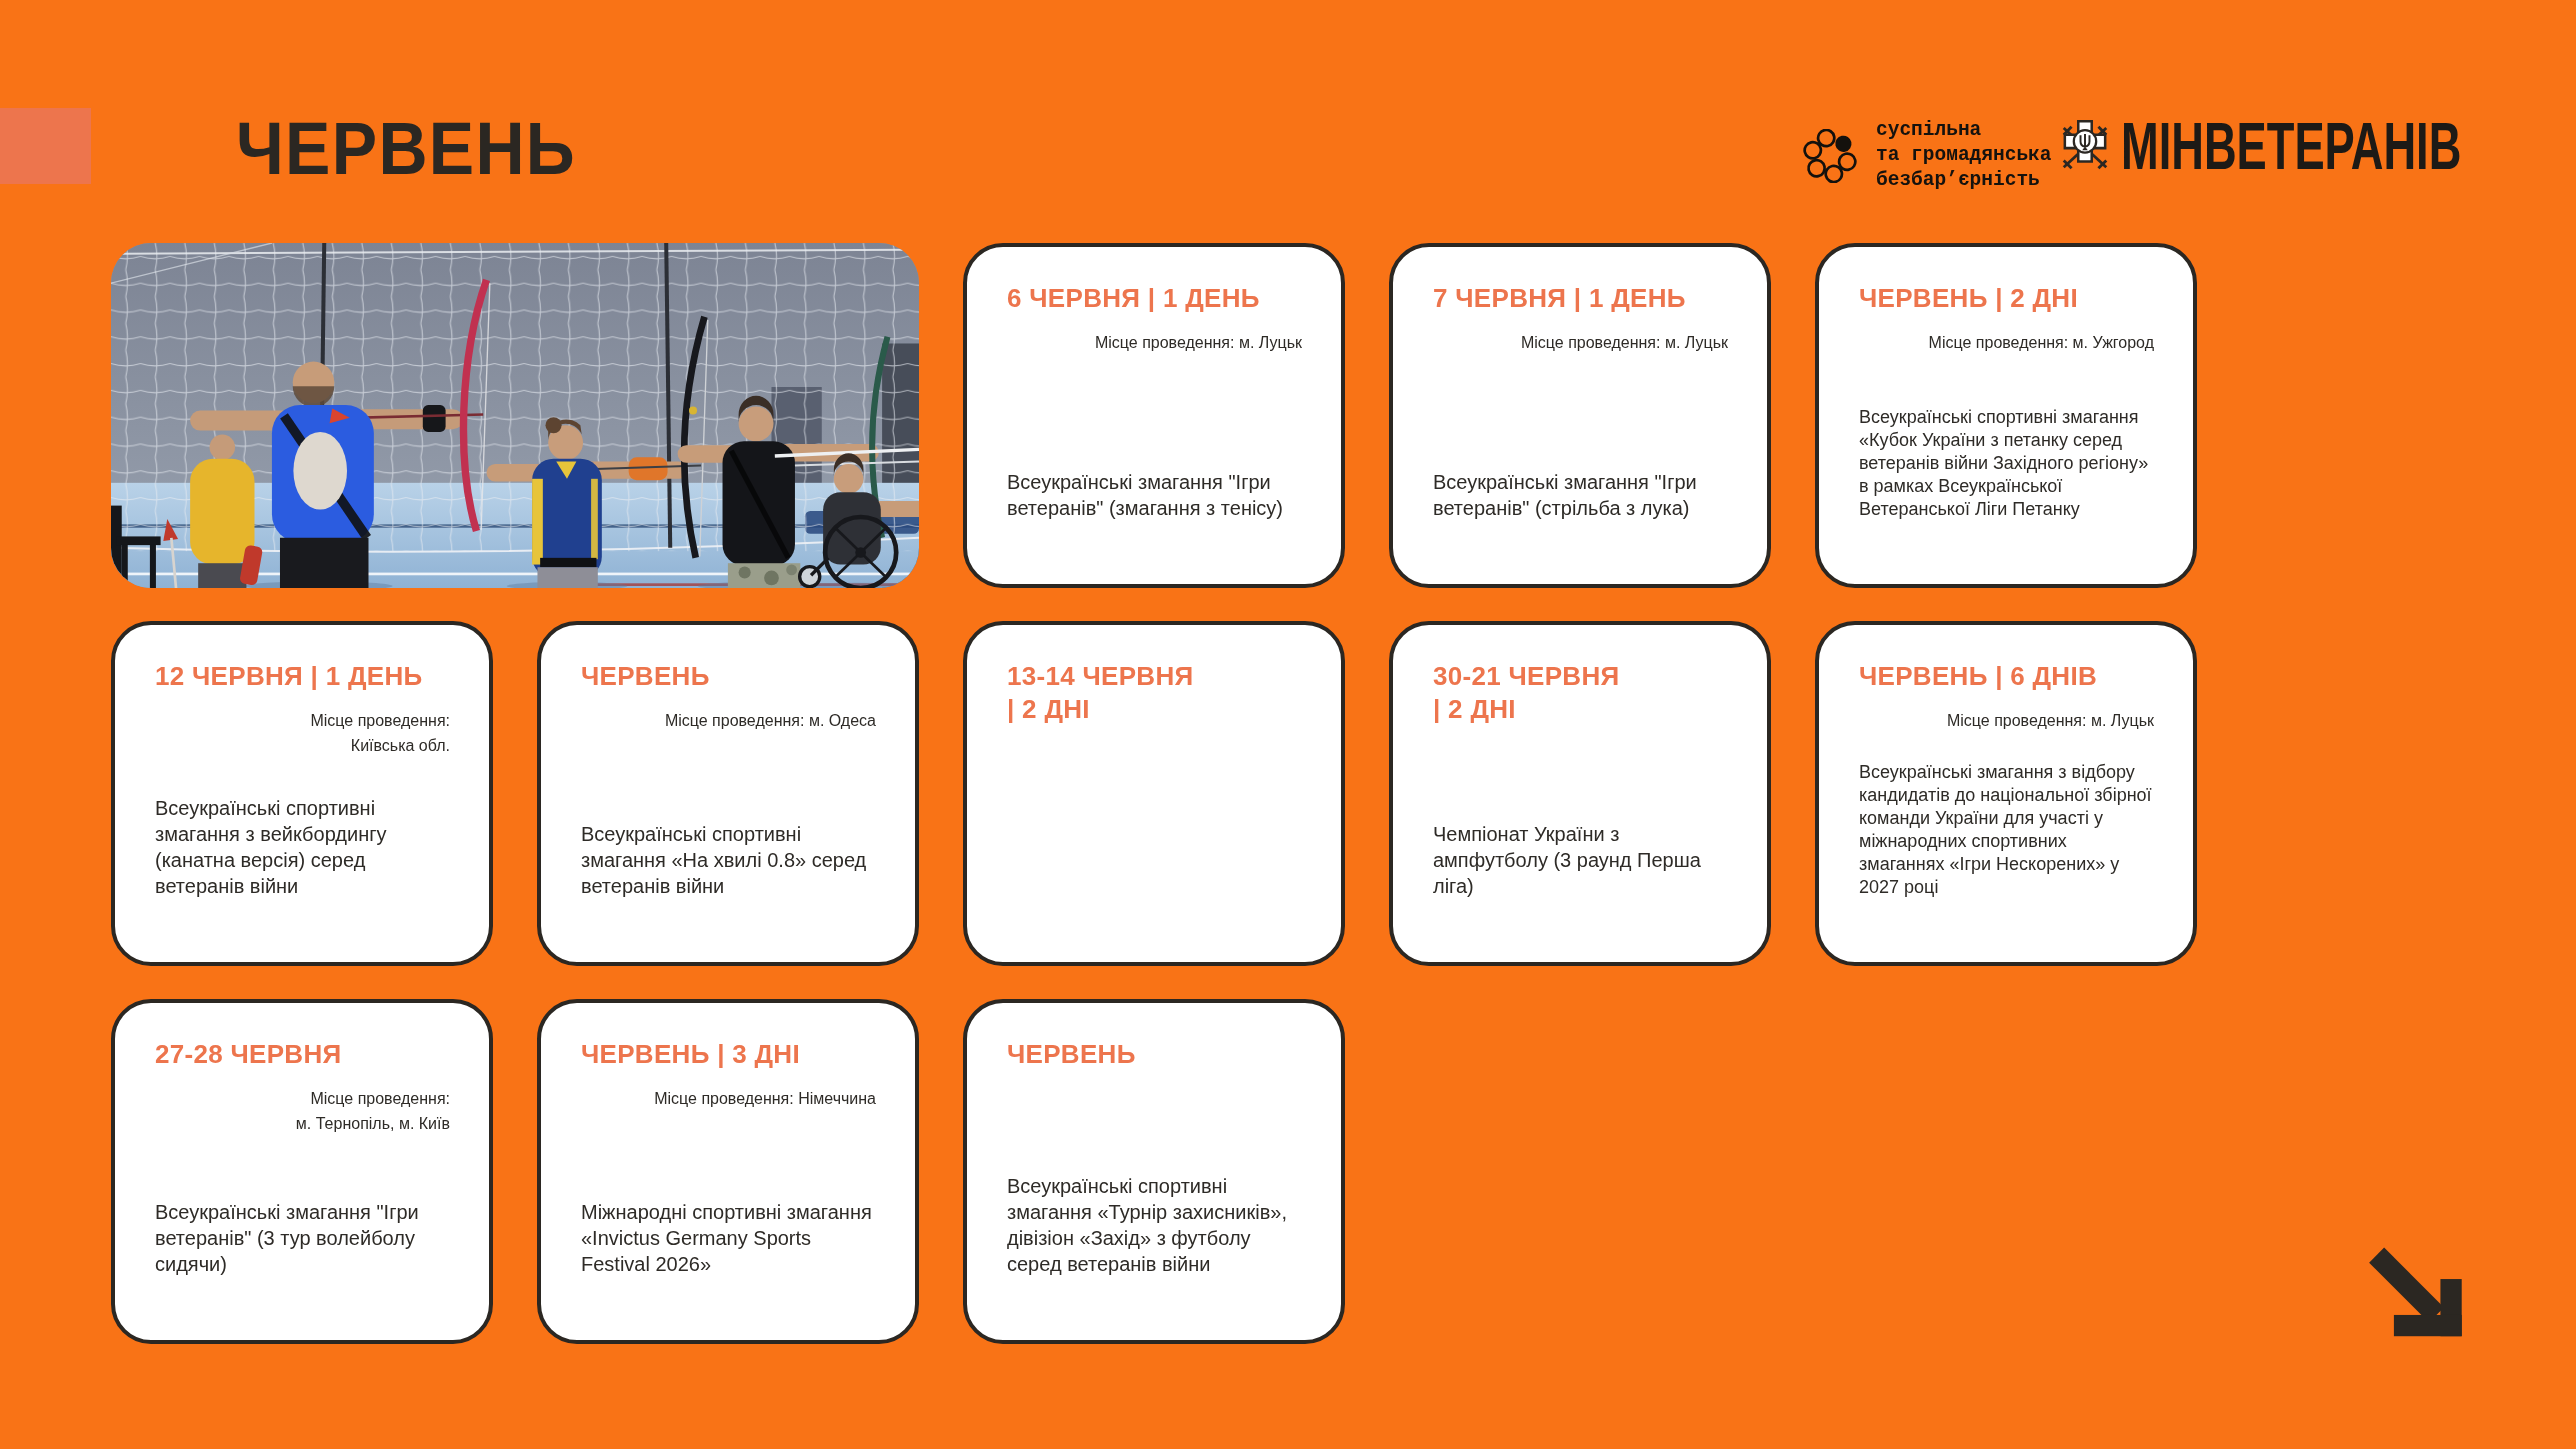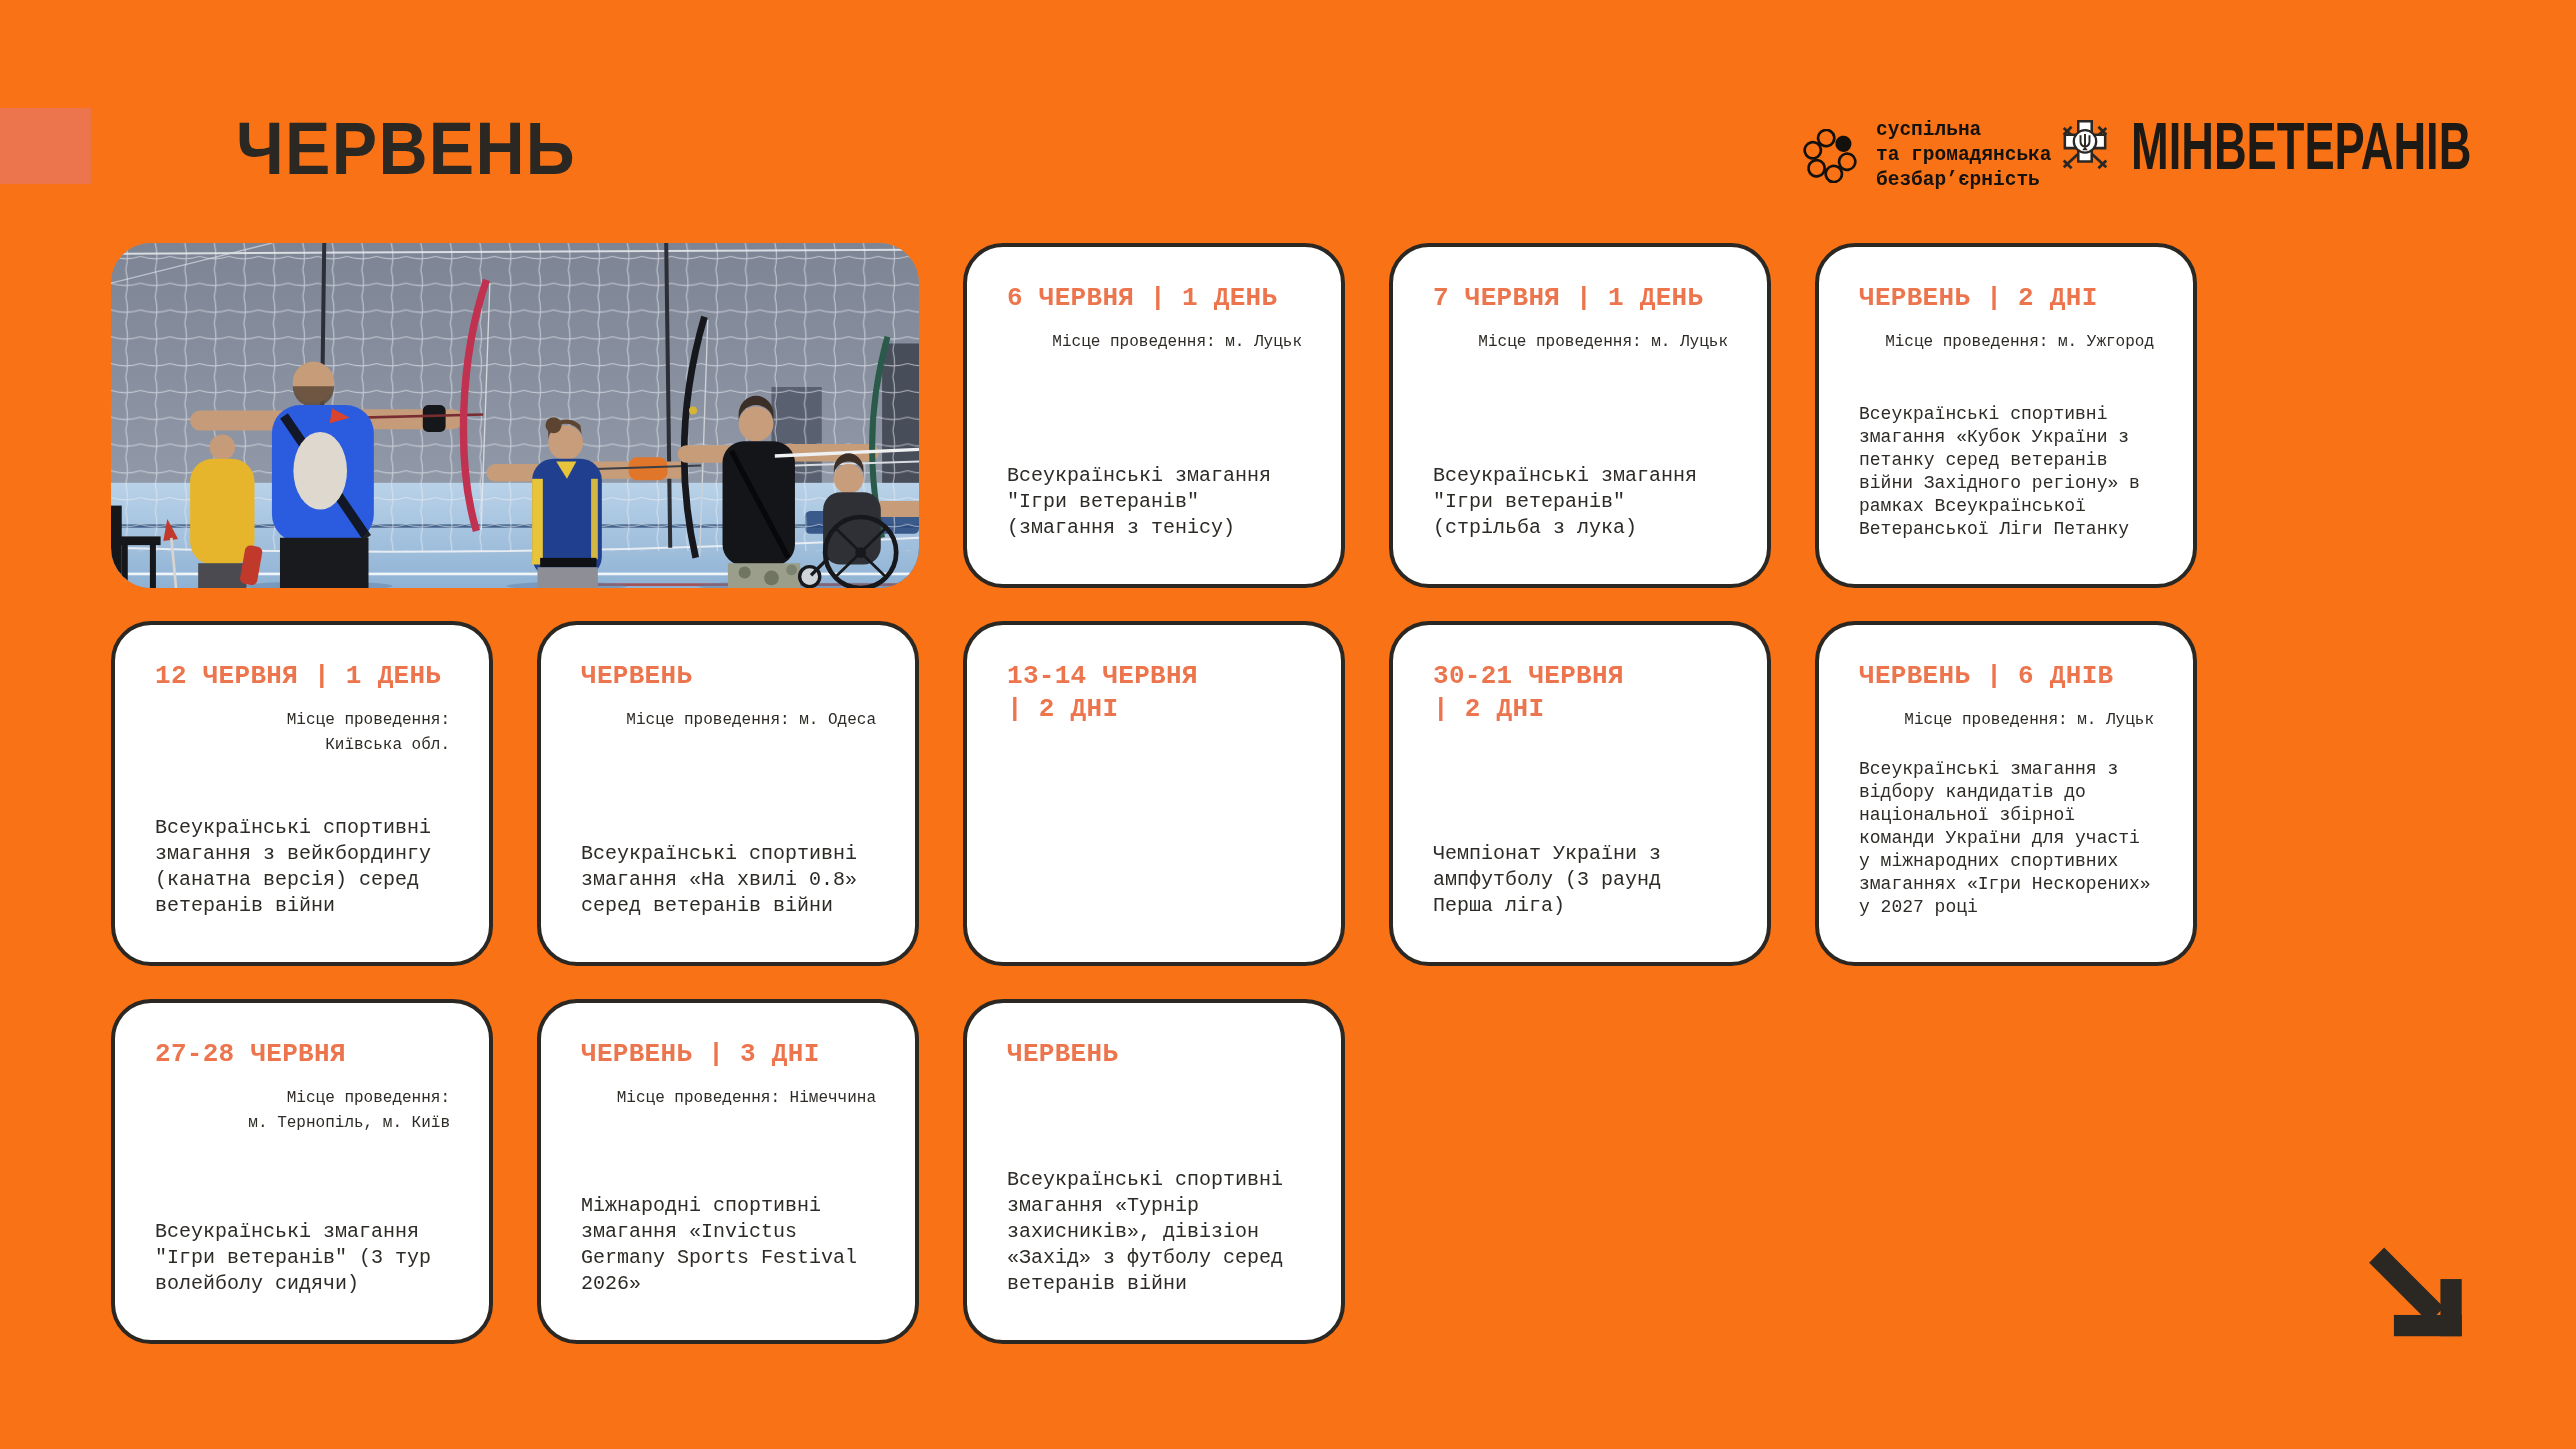--- a/index.html
+++ b/index.html
@@ -10,33 +10,33 @@
 
   
   .accent-block { position:absolute; left:0; top:108px; width:91px; height:76px; background:#ed754d; }
   .page-title { position:absolute; left:236px; top:106px; font-size:68px; font-weight:bold;
                 letter-spacing:1.3px; color:#2b2722; transform:scaleY(1.08); transform-origin:left top; }
 
   .logo-barrier { position:absolute; left:1803px; top:118px; display:flex; align-items:center; gap:19px; }
   .logo-barrier .dots { width:54px; height:54px; }
   .logo-barrier .lbl { font-size:19.5px; line-height:25px; font-weight:bold; color:#15120e; white-space:pre-line;font-family:Liberation Mono, monospace; }
 
-  .logo-min { position:absolute; left:2057px; top:118px; display:flex; align-items:center; gap:18px; }
+  .logo-min { position:absolute; left:2057px; top:118px; display:flex; align-items:center; gap:8px; }
   .logo-min .emblem { width:56px; height:56px; }
 
   
   .grid { position:absolute; left:111px; top:243px;
           display:grid; grid-template-columns:repeat(5,382px); grid-auto-rows:345px;
           column-gap:44px; row-gap:33px; }
 
   .photo { grid-column:span 2; border-radius:40px; overflow:hidden; position:relative; background:#8a92a1; }
   .photo svg { display:block; width:100%; height:100%; }
 
   .card { background:#fff; border:4.7px solid #2b2722; border-radius:40px;
-          padding:35px 39px 43px 40px; display:flex; flex-direction:column;font-family:Liberation Mono, monospace; }
+          padding:35px 39px 63px 40px; display:flex; flex-direction:column; }
   .card .date { color:#ed754d; font-size:26px; line-height:33px; font-weight:bold;
                 letter-spacing:0.3px; white-space:pre-line; }
   .card .loc  { margin-top:14.8px; font-size:16px; line-height:25.5px; color:#2e2b27; white-space:pre-line;text-align:right; }
   .card .body { margin-top:auto; font-size:20px; line-height:26px; color:#2e2b27; }
   .card.dense .body { font-size:18px; line-height:23px; }
 
   
   .next-arrow { position:absolute; right:101px; bottom:95px; width:113px; height:114px; cursor:pointer; }
 </style>
 </head>

